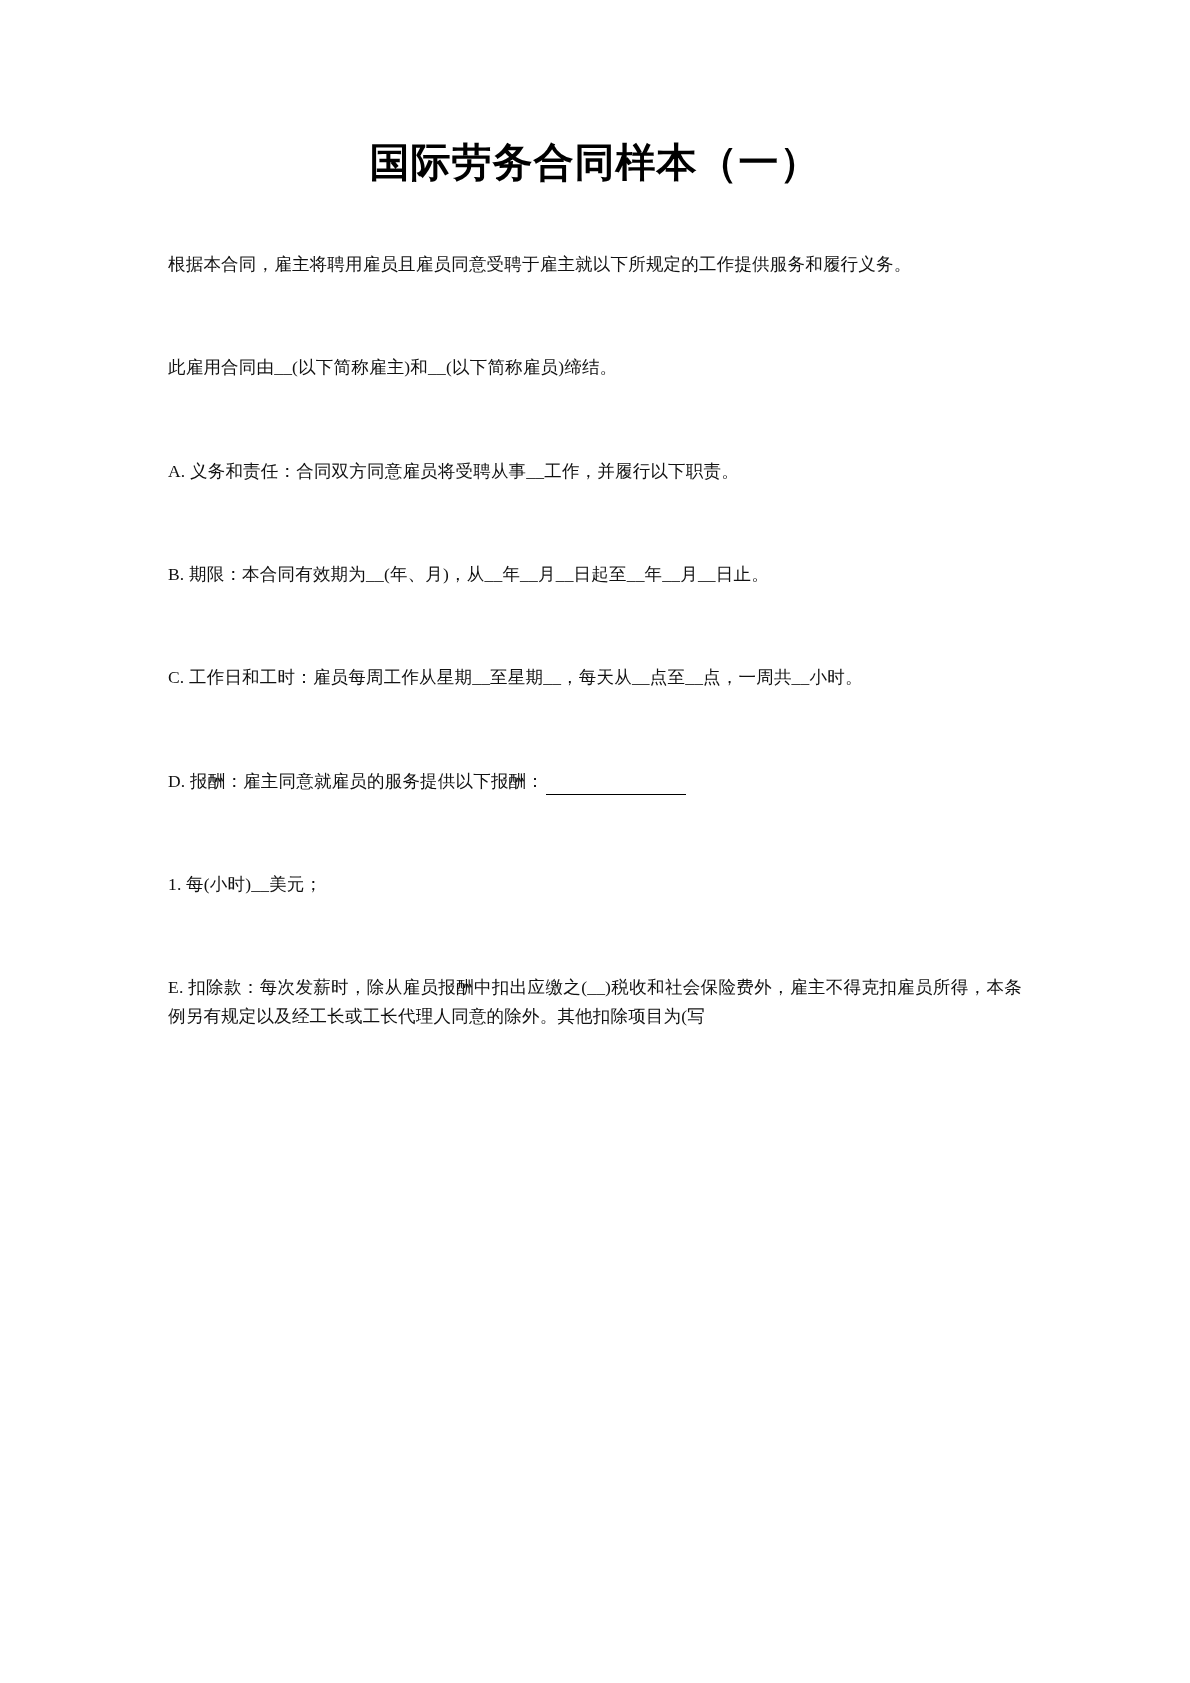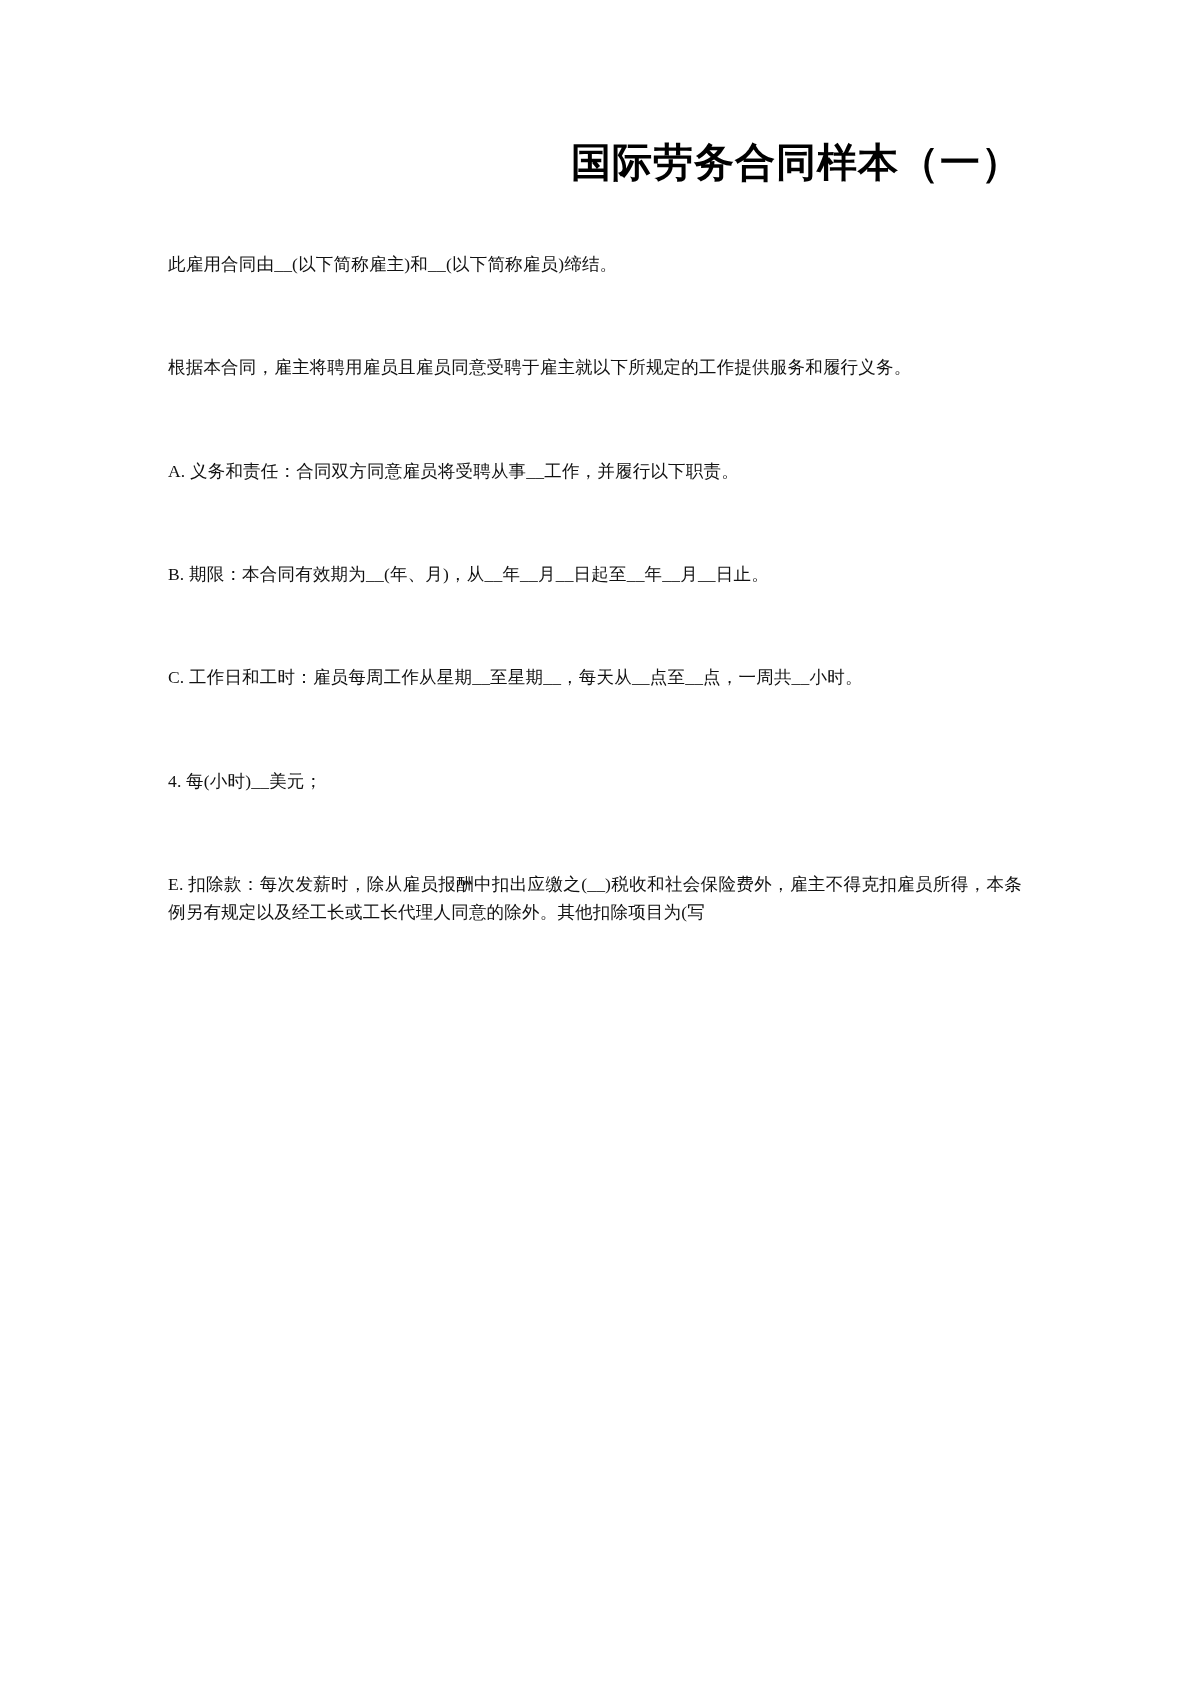--- a/index.html
+++ b/index.html
@@ -19,21 +19,21 @@
     width: 1190px;
     height: 1683px;
     background: #ffffff;
     box-sizing: border-box;
     padding: 0 168px 0 168px;
     overflow: hidden;
   }
   .doc-title {
     margin: 0;
     padding-top: 138px;
-    text-align: right;
+    text-align: center;
     font-size: 40px;
     font-weight: bold;
     letter-spacing: 1px;
     line-height: 1.25;
     color: #000000;
   }
   .body-block {
     margin-top: 62px;
   }
   .para {
@@ -62,32 +62,33 @@
 </style>
 </head>
 <body>
 
 <div class="page">
 
   <h1 class="doc-title">国际劳务合同样本（一）</h1>
 
   <div class="body-block">
 
+    <p class="para">根据本合同，雇主将聘用雇员且雇员同意受聘于雇主就以下所规定的工作提供服务和履行义务。</p>
+
     <p class="para para-intro">此雇用合同由__(以下简称雇主)和__(以下简称雇员)缔结。</p>
-
-    <p class="para">根据本合同，雇主将聘用雇员且雇员同意受聘于雇主就以下所规定的工作提供服务和履行义务。</p>
 
     <p class="para">A. 义务和责任：合同双方同意雇员将受聘从事__工作，并履行以下职责。</p>
 
     <p class="para">B. 期限：本合同有效期为__(年、月)，从__年__月__日起至__年__月__日止。</p>
 
     <p class="para">C. 工作日和工时：雇员每周工作从星期__至星期__，每天从__点至__点，一周共__小时。</p>
 
+    <p class="para"><span>D. 报酬：雇主同意就雇员的服务提供以下报酬：</span><span class="fill-line"></span></p>
 
-    <p class="para">4. 每(小时)__美元；</p>
+    <p class="para">1. 每(小时)__美元；</p>
 
 
 
     <p class="para">E. 扣除款：每次发薪时，除从雇员报酬中扣出应缴之(__)税收和社会保险费外，雇主不得克扣雇员所得，本条例另有规定以及经工长或工长代理人同意的除外。其他扣除项目为(写</p>
 
   </div>
 
 </div>
 
 </body></html>

